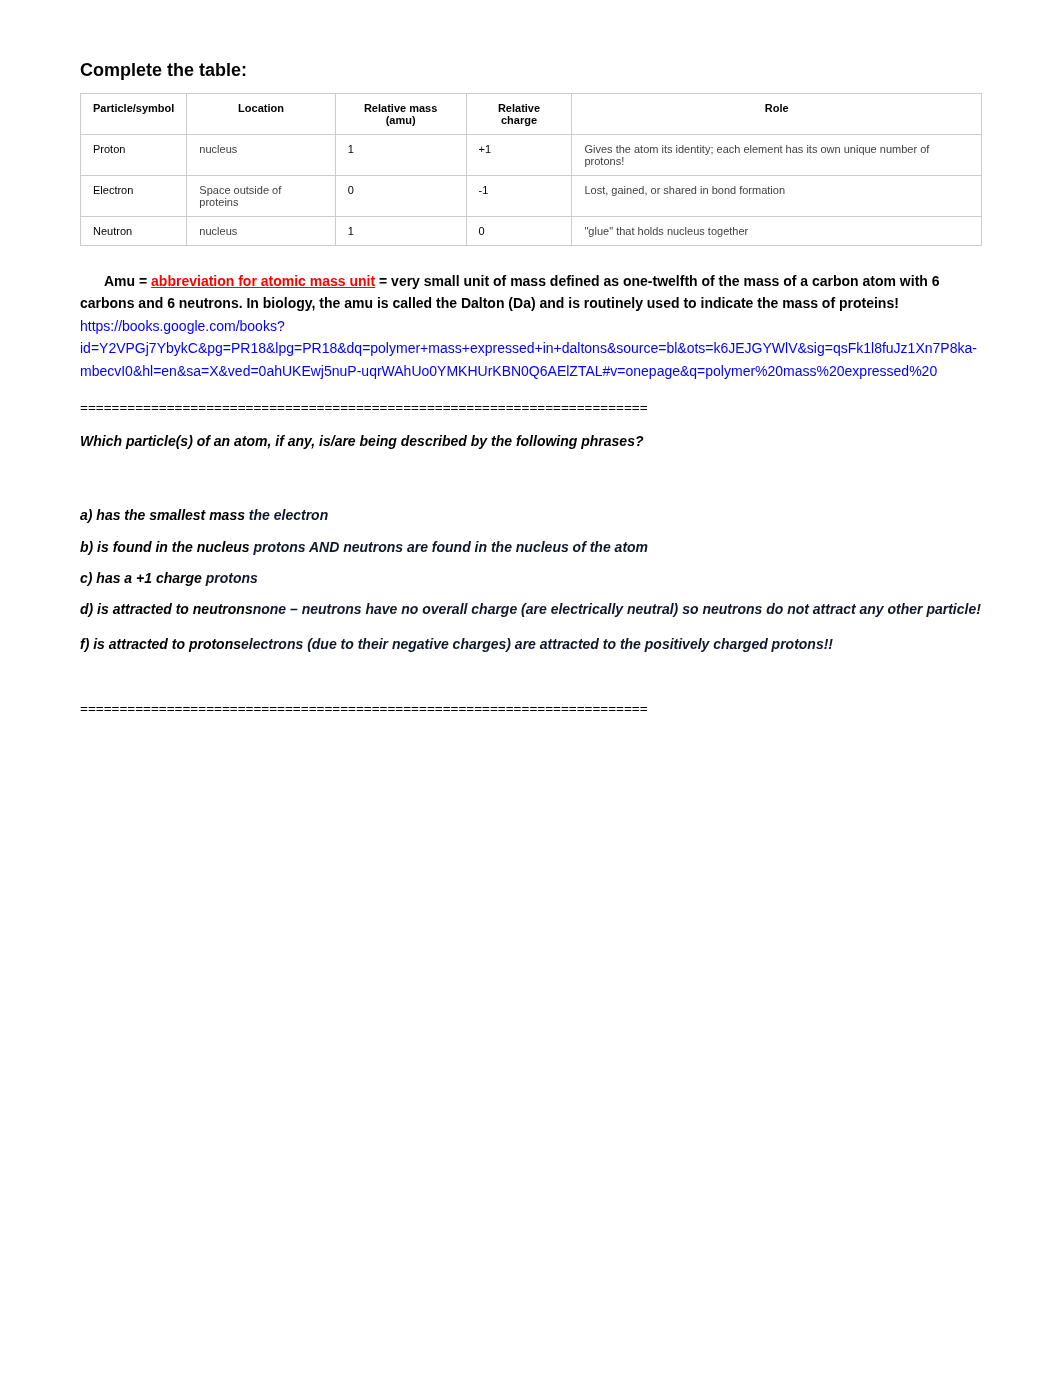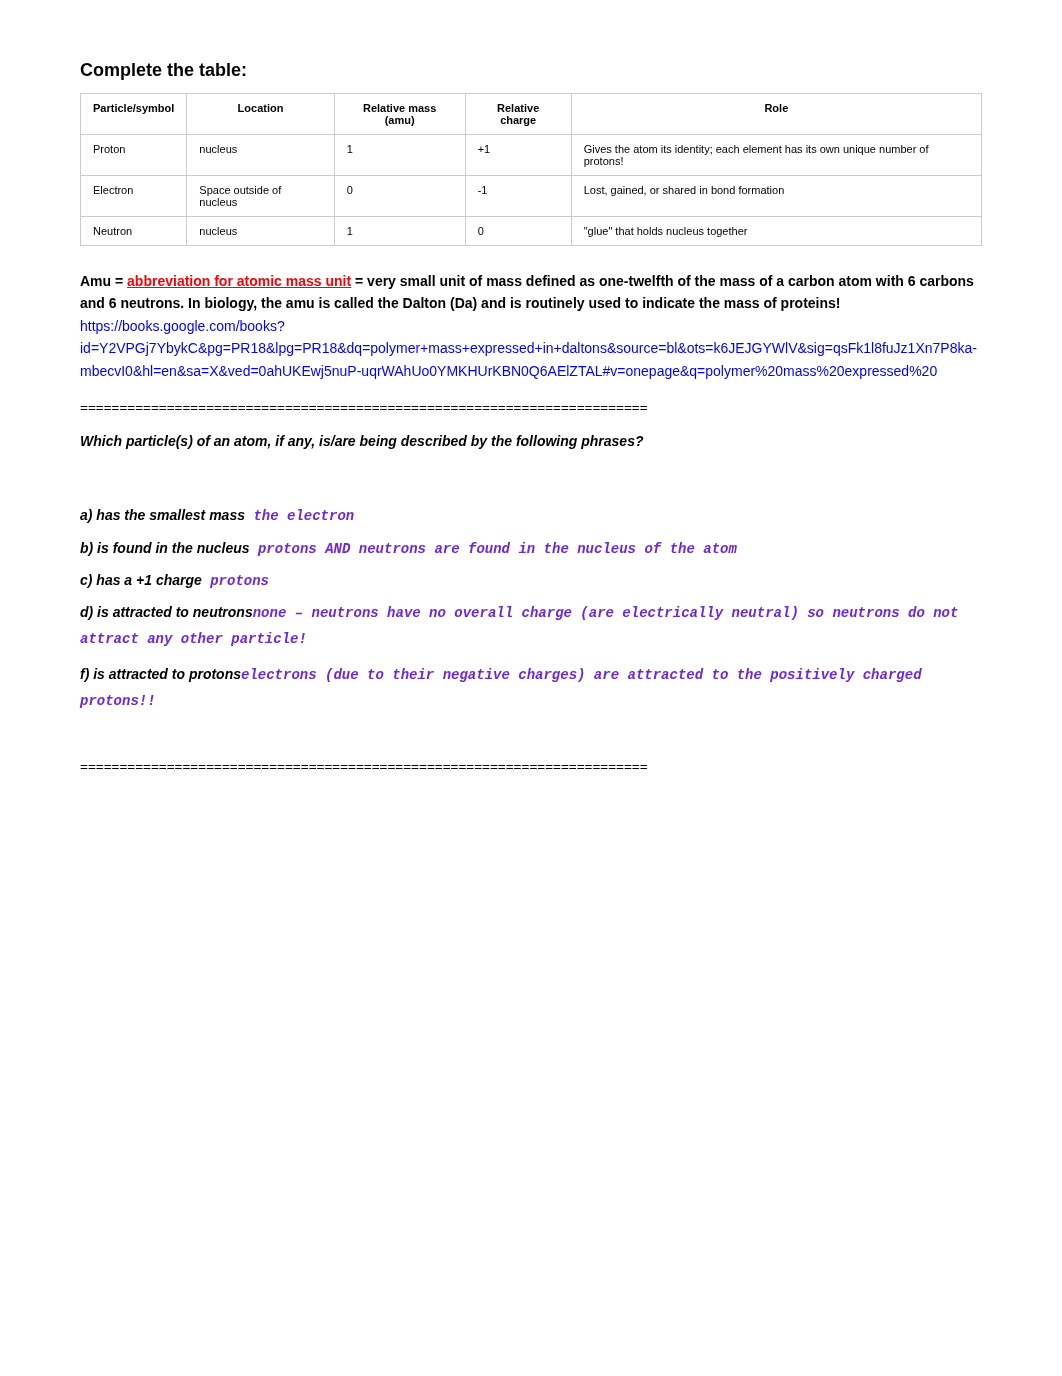--- a/index.html
+++ b/index.html
@@ -35,35 +35,36 @@
       vertical-align: top;
       font-size: 11px;
     }
 
     table th {
       font-weight: bold;
       background: #fff;
     }
 
     .red-text {
-      color: #000000;
+      color: #404040;
     }
 
     .blue-link {
       color: blue;
     }
 
     .amu-section {
       font-size: 14px;
       line-height: 1.6;
       margin-bottom: 18px;
     }
 
     .amu-section strong {
       font-weight: bold;
+      margin-left: 24px;
     }
 
     .divider {
       font-size: 13.5px;
       color: #000;
       margin: 10px 0 14px 0;
       letter-spacing: 0;
     }
 
     .questions-section {
@@ -80,24 +81,23 @@
     .question-item {
       margin-bottom: 6px;
     }
 
     .question-item span.q-text {
       font-style: italic;
       font-weight: bold;
     }
 
     .question-item span.q-answer {
-      color: #6d28d9;
+      color: #0f172a;
       font-style: italic;
       font-weight: bold;
-      font-family: Liberation Mono, monospace;
     }
   </style>
 </head>
 <body>
 
 
 
 <div class="complete-table-label">Complete the table:</div>
 
 <table>
@@ -113,21 +113,21 @@
   <tbody>
     <tr>
       <td>Proton</td>
       <td class="red-text">nucleus</td>
       <td>1</td>
       <td>+1</td>
       <td class="red-text">Gives the atom its identity; each element has its own unique number of protons!</td>
     </tr>
     <tr>
       <td>Electron</td>
-      <td class="red-text">Space outside of nucleus</td>
+      <td class="red-text">Space outside of proteins</td>
       <td>0</td>
       <td>-1</td>
       <td class="red-text">Lost, gained, or shared in bond formation</td>
     </tr>
     <tr>
       <td>Neutron</td>
       <td class="red-text">nucleus</td>
       <td>1</td>
       <td>0</td>
       <td class="red-text">"glue" that holds nucleus together</td>

